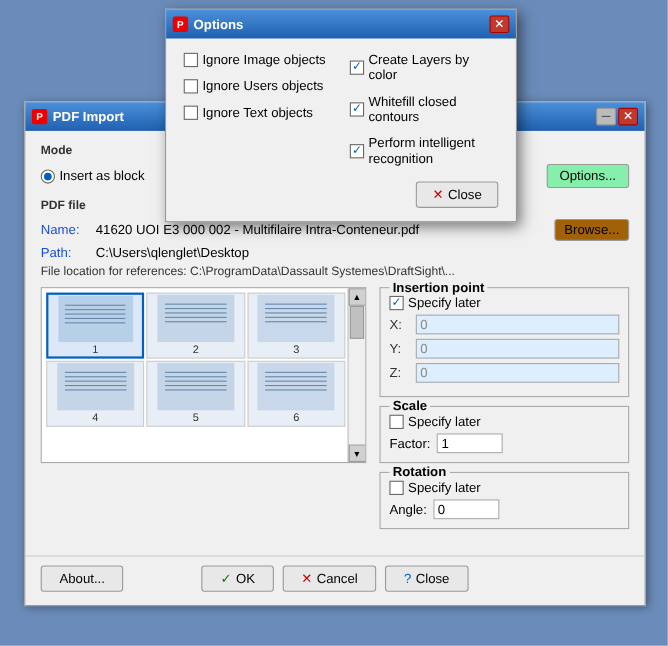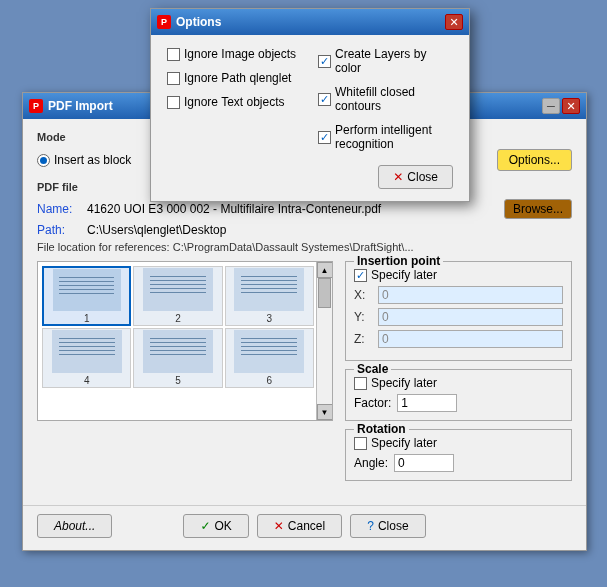--- a/index.html
+++ b/index.html
@@ -113,21 +113,21 @@
     }
     .radio-circle.selected::after {
       content: '';
       width: 7px;
       height: 7px;
       background: #0060c0;
       border-radius: 50%;
     }
 
     .options-btn {
-      background: #fde047;
+      background: #86efac;
       border: 1px solid #999;
       border-radius: 3px;
       padding: 3px 11px;
       cursor: pointer;
       font-size: 12px;
     }
 
     
     .pdf-section {
       border-top: none;
@@ -382,21 +382,20 @@
       cursor: pointer;
       font-size: 12px;
       display: flex;
       align-items: center;
       gap: 4px;
     }
     .about-btn {
       position: absolute;
       bottom: 12px;
       left: 14px;
-      font-style: italic;
     }
 
     
     .options-dialog {
       position: absolute;
       top: 8px;
       left: 150px;
       width: 320px;
       background: #f0f0f0;
       border: 1px solid #999;
@@ -458,21 +457,21 @@
   </div>
   <div class="options-body">
     <div class="opt-row">
       <div class="opt-col">
         <div class="checkbox-row">
           <div class="cb-box"></div>
           <span class="cb-label">Ignore Image objects</span>
         </div>
         <div class="checkbox-row">
           <div class="cb-box"></div>
-          <span class="cb-label">Ignore Path qlenglet</span>
+          <span class="cb-label">Ignore Users objects</span>
         </div>
         <div class="checkbox-row">
           <div class="cb-box"></div>
           <span class="cb-label">Ignore Text objects</span>
         </div>
       </div>
       <div class="opt-col">
         <div class="checkbox-row">
           <div class="cb-box checked"></div>
           <span class="cb-label">Create Layers by color</span>

